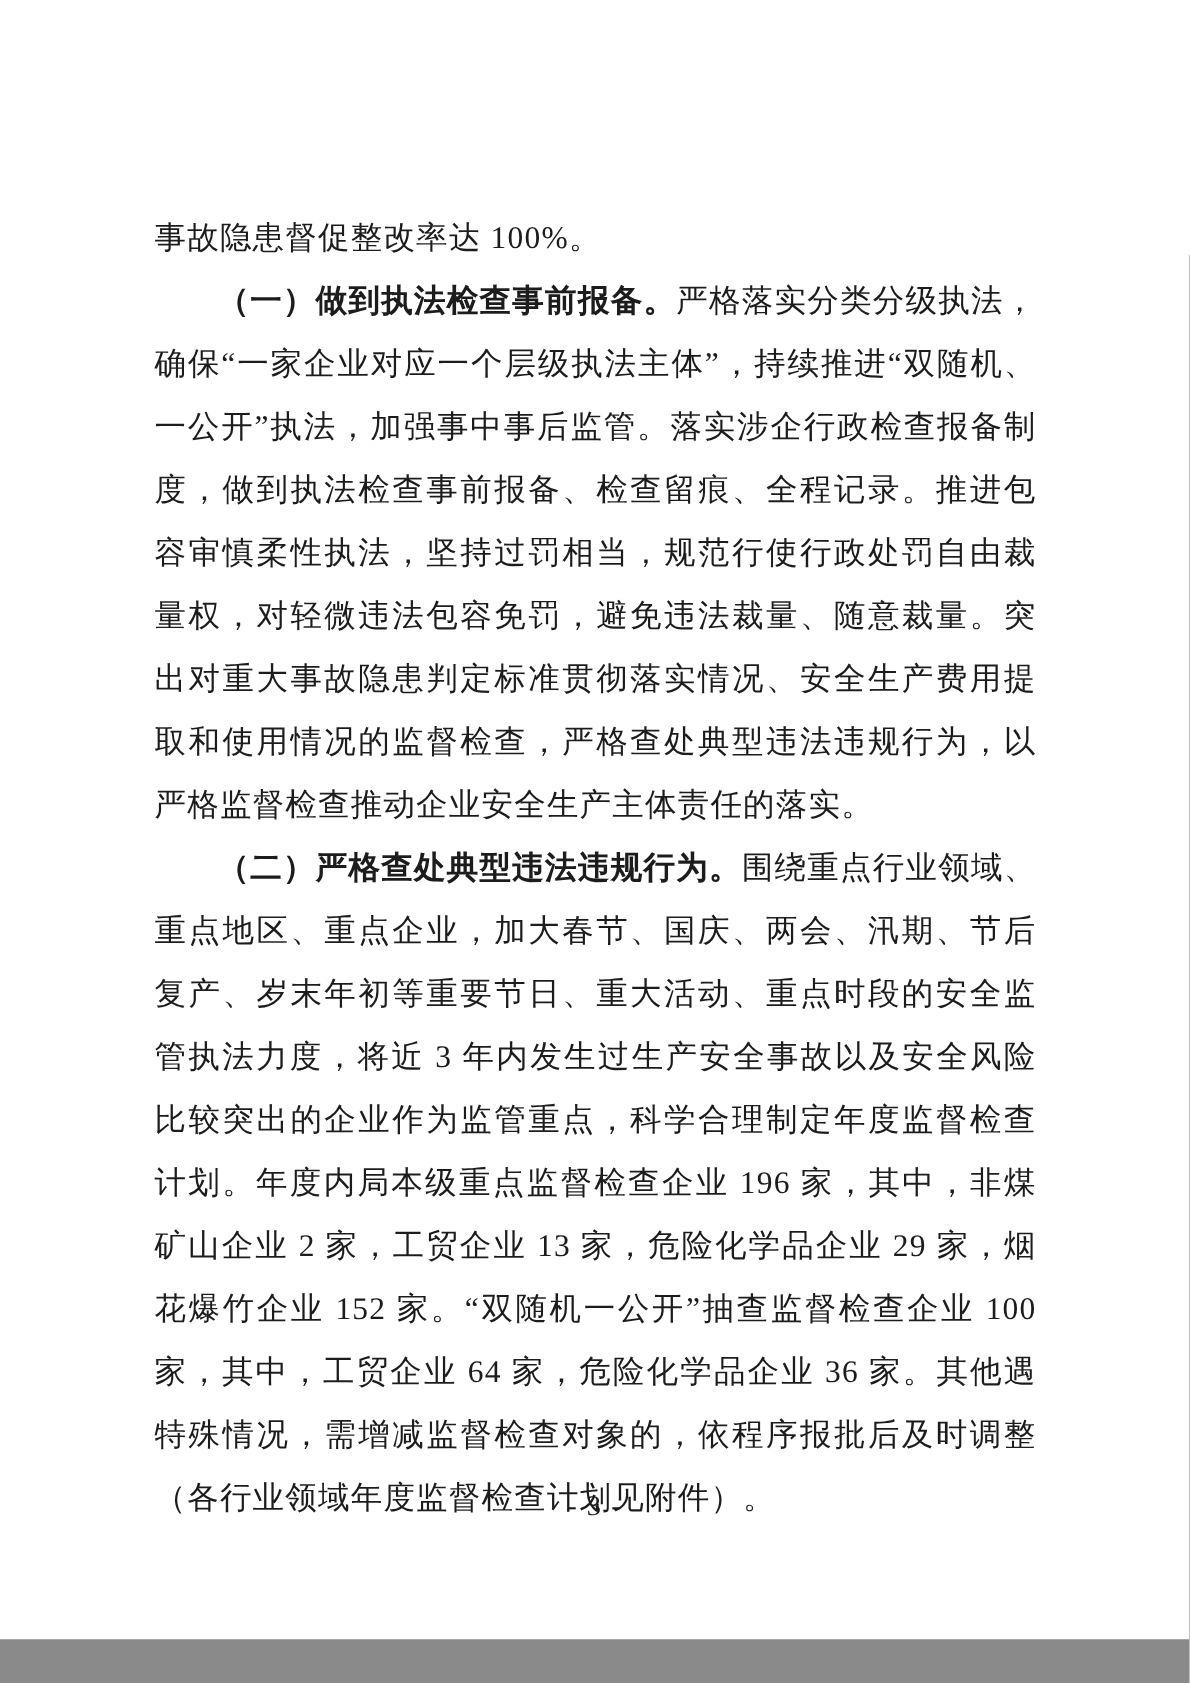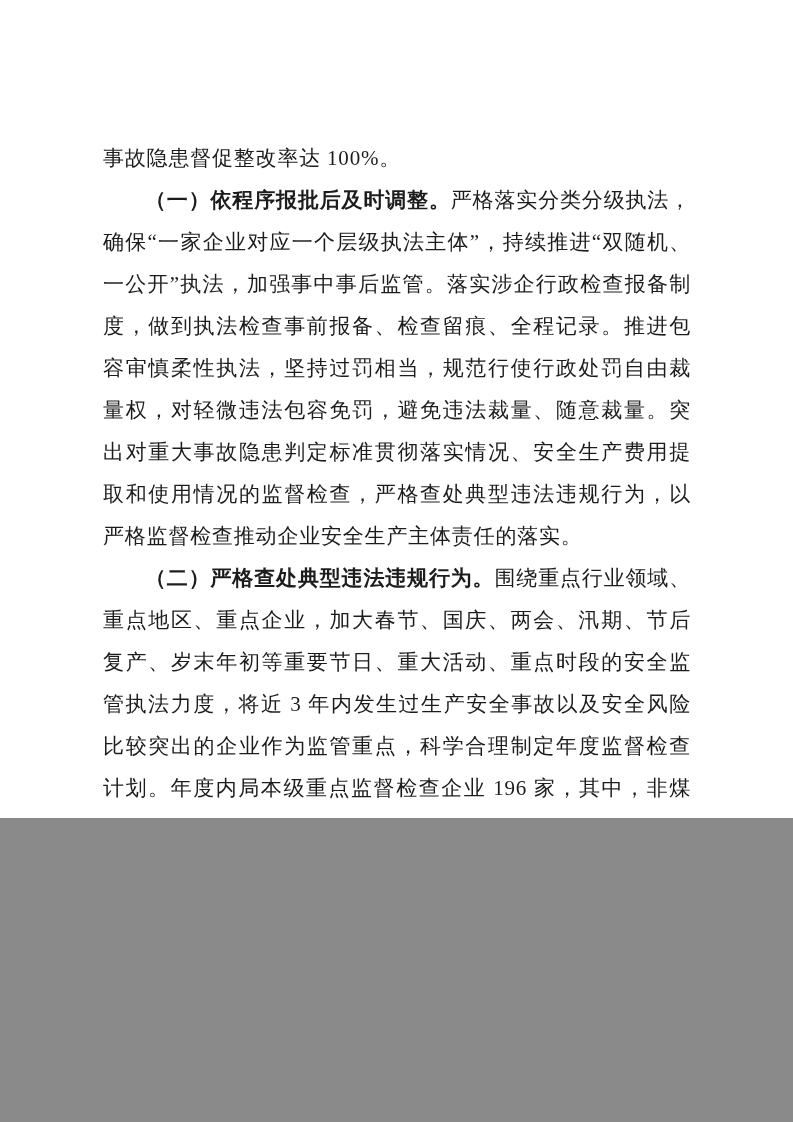--- a/index.html
+++ b/index.html
@@ -3,21 +3,21 @@
 <meta charset="utf-8">
 <style>
   html, body {
     margin: 0;
     padding: 0;
     background: #8a8a8a;
   }
   .page {
     position: relative;
     width: 793px;
-    height: 818px;
+    height: 1093px;
     margin: 0 auto;
     background: #ffffff;
     overflow: hidden;
     font-family: "Liberation Serif", "DejaVu Serif", serif;
     color: #1c1c1c;
   }
   .doc-body {
     position: absolute;
     top: 137px;
     left: 103px;
@@ -48,17 +48,17 @@
     letter-spacing: 1px;
     color: #1c1c1c;
   }
 </style>
 </head>
 <body>
 
 <div class="page">
   <div class="doc-body">
     <p class="para no-indent"><span>事故隐患督促整改率达 100%。</span></p>
-    <p class="para"><span class="lead">（一）依程序报批后及时调整。</span><span>严格落实分类分级执法，确保“一家企业对应一个层级执法主体”，持续推进“双随机、一公开”执法，加强事中事后监管。落实涉企行政检查报备制度，做到执法检查事前报备、检查留痕、全程记录。推进包容审慎柔性执法，坚持过罚相当，规范行使行政处罚自由裁量权，对轻微违法包容免罚，避免违法裁量、随意裁量。突出对重大事故隐患判定标准贯彻落实情况、安全生产费用提取和使用情况的监督检查，严格查处典型违法违规行为，以严格监督检查推动企业安全生产主体责任的落实。</span></p>
+    <p class="para"><span class="lead">（一）做到执法检查事前报备。</span><span>严格落实分类分级执法，确保“一家企业对应一个层级执法主体”，持续推进“双随机、一公开”执法，加强事中事后监管。落实涉企行政检查报备制度，做到执法检查事前报备、检查留痕、全程记录。推进包容审慎柔性执法，坚持过罚相当，规范行使行政处罚自由裁量权，对轻微违法包容免罚，避免违法裁量、随意裁量。突出对重大事故隐患判定标准贯彻落实情况、安全生产费用提取和使用情况的监督检查，严格查处典型违法违规行为，以严格监督检查推动企业安全生产主体责任的落实。</span></p>
     <p class="para"><span class="lead">（二）严格查处典型违法违规行为。</span><span>围绕重点行业领域、重点地区、重点企业，加大春节、国庆、两会、汛期、节后复产、岁末年初等重要节日、重大活动、重点时段的安全监管执法力度，将近 3 年内发生过生产安全事故以及安全风险比较突出的企业作为监管重点，科学合理制定年度监督检查计划。年度内局本级重点监督检查企业 196 家，其中，非煤矿山企业 2 家，工贸企业 13 家，危险化学品企业 29 家，烟花爆竹企业 152 家。“双随机一公开”抽查监督检查企业 100 家，其中，工贸企业 64 家，危险化学品企业 36 家。其他遇特殊情况，需增减监督检查对象的，依程序报批后及时调整（各行业领域年度监督检查计划见附件）。</span></p>
   </div>
   <div class="page-number">- 3 -</div>
 </div>
 
 </body></html>

